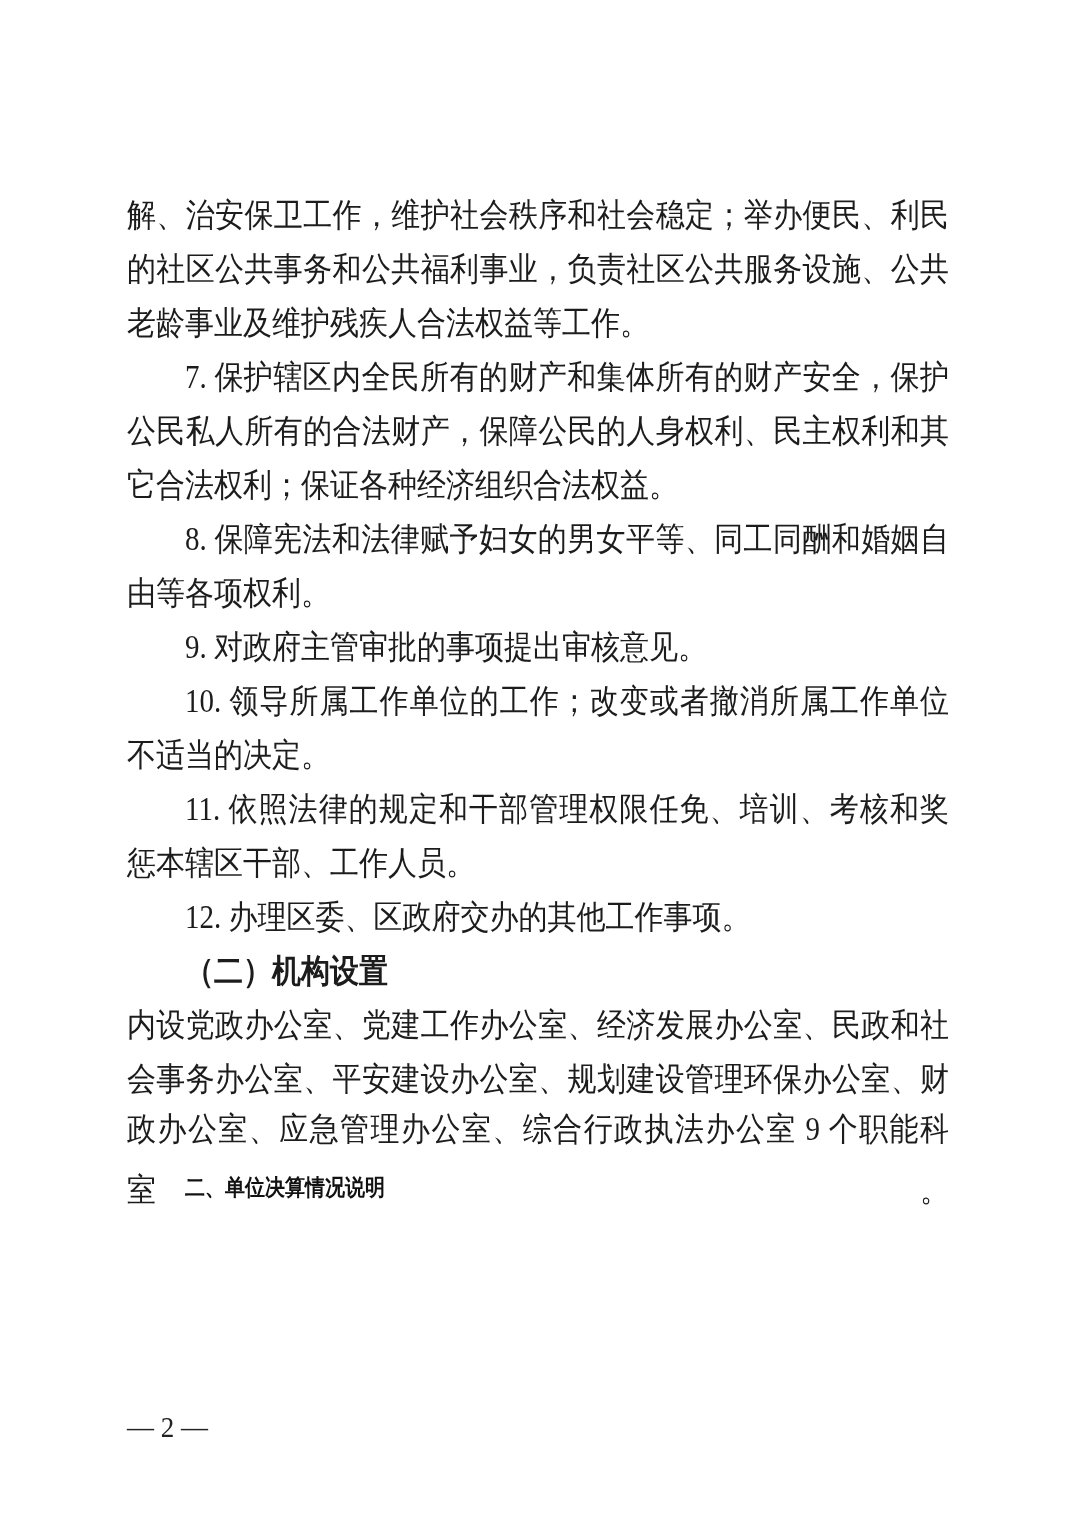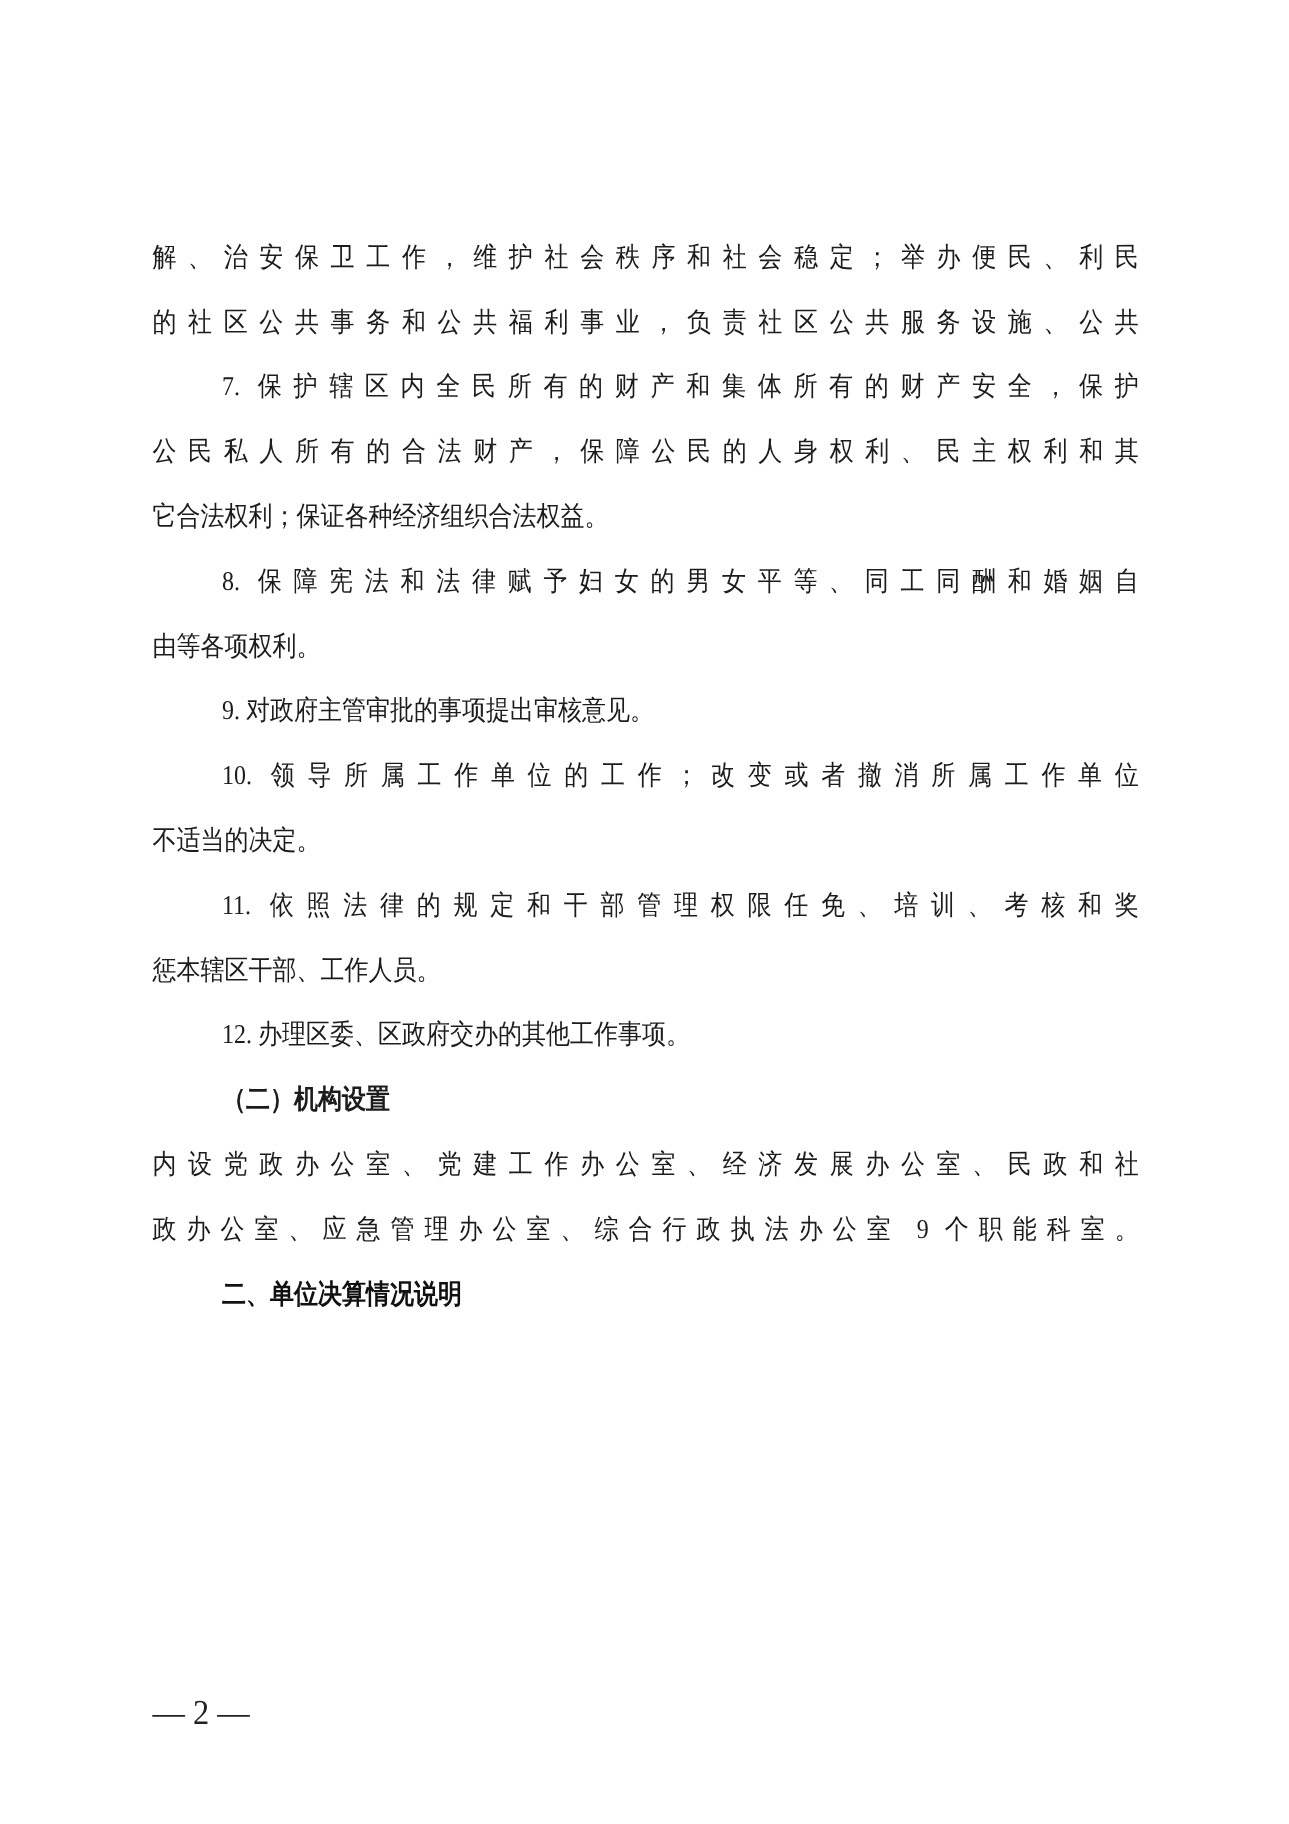--- a/index.html
+++ b/index.html
@@ -18,21 +18,21 @@
   .textcol {
     position: absolute;
     left: 127px;
     top: 188px;
     width: 822px;
   }
   .ln {
     height: 54px;
     line-height: 54px;
     font-family: "Liberation Serif", "DejaVu Serif", serif;
-    font-size: 20px;
+    font-size: 29px;
     color: #1c1c1c;
     overflow: visible;
   }
   .tx {
     display: inline-block;
     width: 100%;
     transform: scaleY(1.13);
     transform-origin: 50% 55%;
     text-align: left;
   }
@@ -72,20 +72,21 @@
   }
 </style>
 </head>
 <body>
 
 <div class="page">
   <div class="textcol">
 
     <div class="ln just"><span class="tx">解、治安保卫工作，维护社会秩序和社会稳定；举办便民、利民</span></div>
     <div class="ln just"><span class="tx">的社区公共事务和公共福利事业，负责社区公共服务设施、公共</span></div>
+    <div class="ln"><span class="tx">老龄事业及维护残疾人合法权益等工作。</span></div>
 
     <div class="ln just ind"><span class="tx">7. 保护辖区内全民所有的财产和集体所有的财产安全，保护</span></div>
     <div class="ln just"><span class="tx">公民私人所有的合法财产，保障公民的人身权利、民主权利和其</span></div>
     <div class="ln"><span class="tx">它合法权利；保证各种经济组织合法权益。</span></div>
 
     <div class="ln just ind"><span class="tx">8. 保障宪法和法律赋予妇女的男女平等、同工同酬和婚姻自</span></div>
     <div class="ln"><span class="tx">由等各项权利。</span></div>
 
     <div class="ln ind"><span class="tx">9. 对政府主管审批的事项提出审核意见。</span></div>
 
@@ -93,20 +94,21 @@
     <div class="ln"><span class="tx">不适当的决定。</span></div>
 
     <div class="ln just ind"><span class="tx">11. 依照法律的规定和干部管理权限任免、培训、考核和奖</span></div>
     <div class="ln"><span class="tx">惩本辖区干部、工作人员。</span></div>
 
     <div class="ln ind"><span class="tx">12. 办理区委、区政府交办的其他工作事项。</span></div>
 
     <div class="ln ind sec"><span class="tx">（二）机构设置</span></div>
 
     <div class="ln just"><span class="tx">内设党政办公室、党建工作办公室、经济发展办公室、民政和社</span></div>
+    <div class="ln just"><span class="tx">会事务办公室、平安建设办公室、规划建设管理环保办公室、财</span></div>
     <div class="ln just"><span class="tx">政办公室、应急管理办公室、综合行政执法办公室 9 个职能科室。</span></div>
 
     <div class="ln ind h2"><span class="tx">二、单位决算情况说明</span></div>
 
   </div>
 
   <div class="pagenum"><span class="tx">— 2 —</span></div>
 </div>
 
 </body></html>

